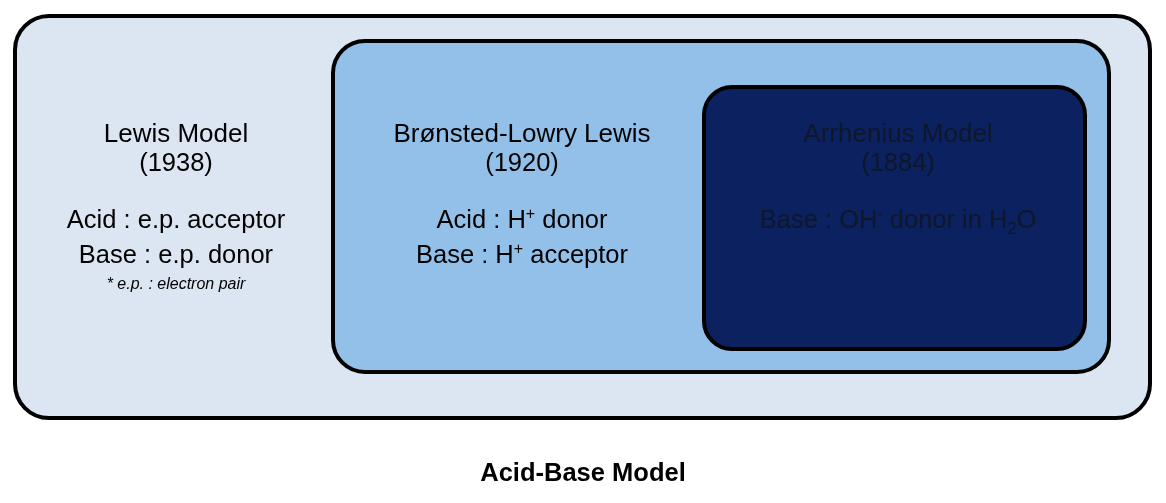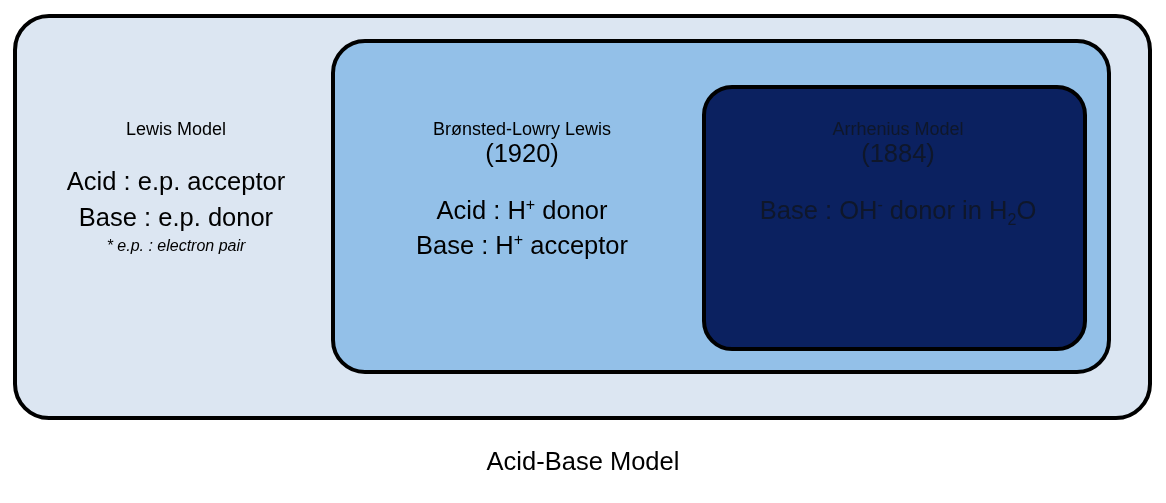--- a/index.html
+++ b/index.html
@@ -51,21 +51,21 @@
   }
 
   
   .model {
     position: absolute;
     text-align: center;
     line-height: 1.12;
   }
 
   .model .title {
-    font-size: 18px;
+    font-size: 26px;
     white-space: nowrap;
   }
   .model .year {
     font-size: 25.5px;
   }
 
   .model .body {
     margin-top: 28px;
   }
   .model .body .line {
@@ -110,36 +110,38 @@
     left: 757px;
     top: 119px;
     width: 282px;
     color: #ffffff;
   }
 
   
   #caption {
     position: absolute;
     left: 0;
-    top: 447px;
+    top: 458px;
     width: 1166px;
     text-align: center;
     font-size: 25.5px;
     color: #000000;
+    font-weight: bold;
   }
 </style>
 </head>
 <body>
 
 <div id="outer-box" class="box" style="background: rgb(220, 230, 242); border-color: rgb(0, 0, 0);"></div>
 <div id="middle-box" class="box" style="background: rgb(147, 192, 232); border-color: rgb(0, 0, 0);"></div>
 <div id="inner-box" class="box" style="background: rgb(11, 33, 96); border-color: rgb(0, 0, 0); left: 702px; top: 85px; width: 385px; height: 266px;"></div>
 
 <div class="model" id="model-lewis" style="color: rgb(0, 0, 0);">
   <div class="title">Lewis Model</div>
+  <div class="year">(1938)</div>
   <div class="body">
     <div class="line">
       <span>Acid :</span>
       <span class="em">e.p.</span>
       <span>acceptor</span>
     </div>
     <div class="line">
       <span>Base :</span>
       <span class="em">e.p.</span>
       <span>donor</span>

